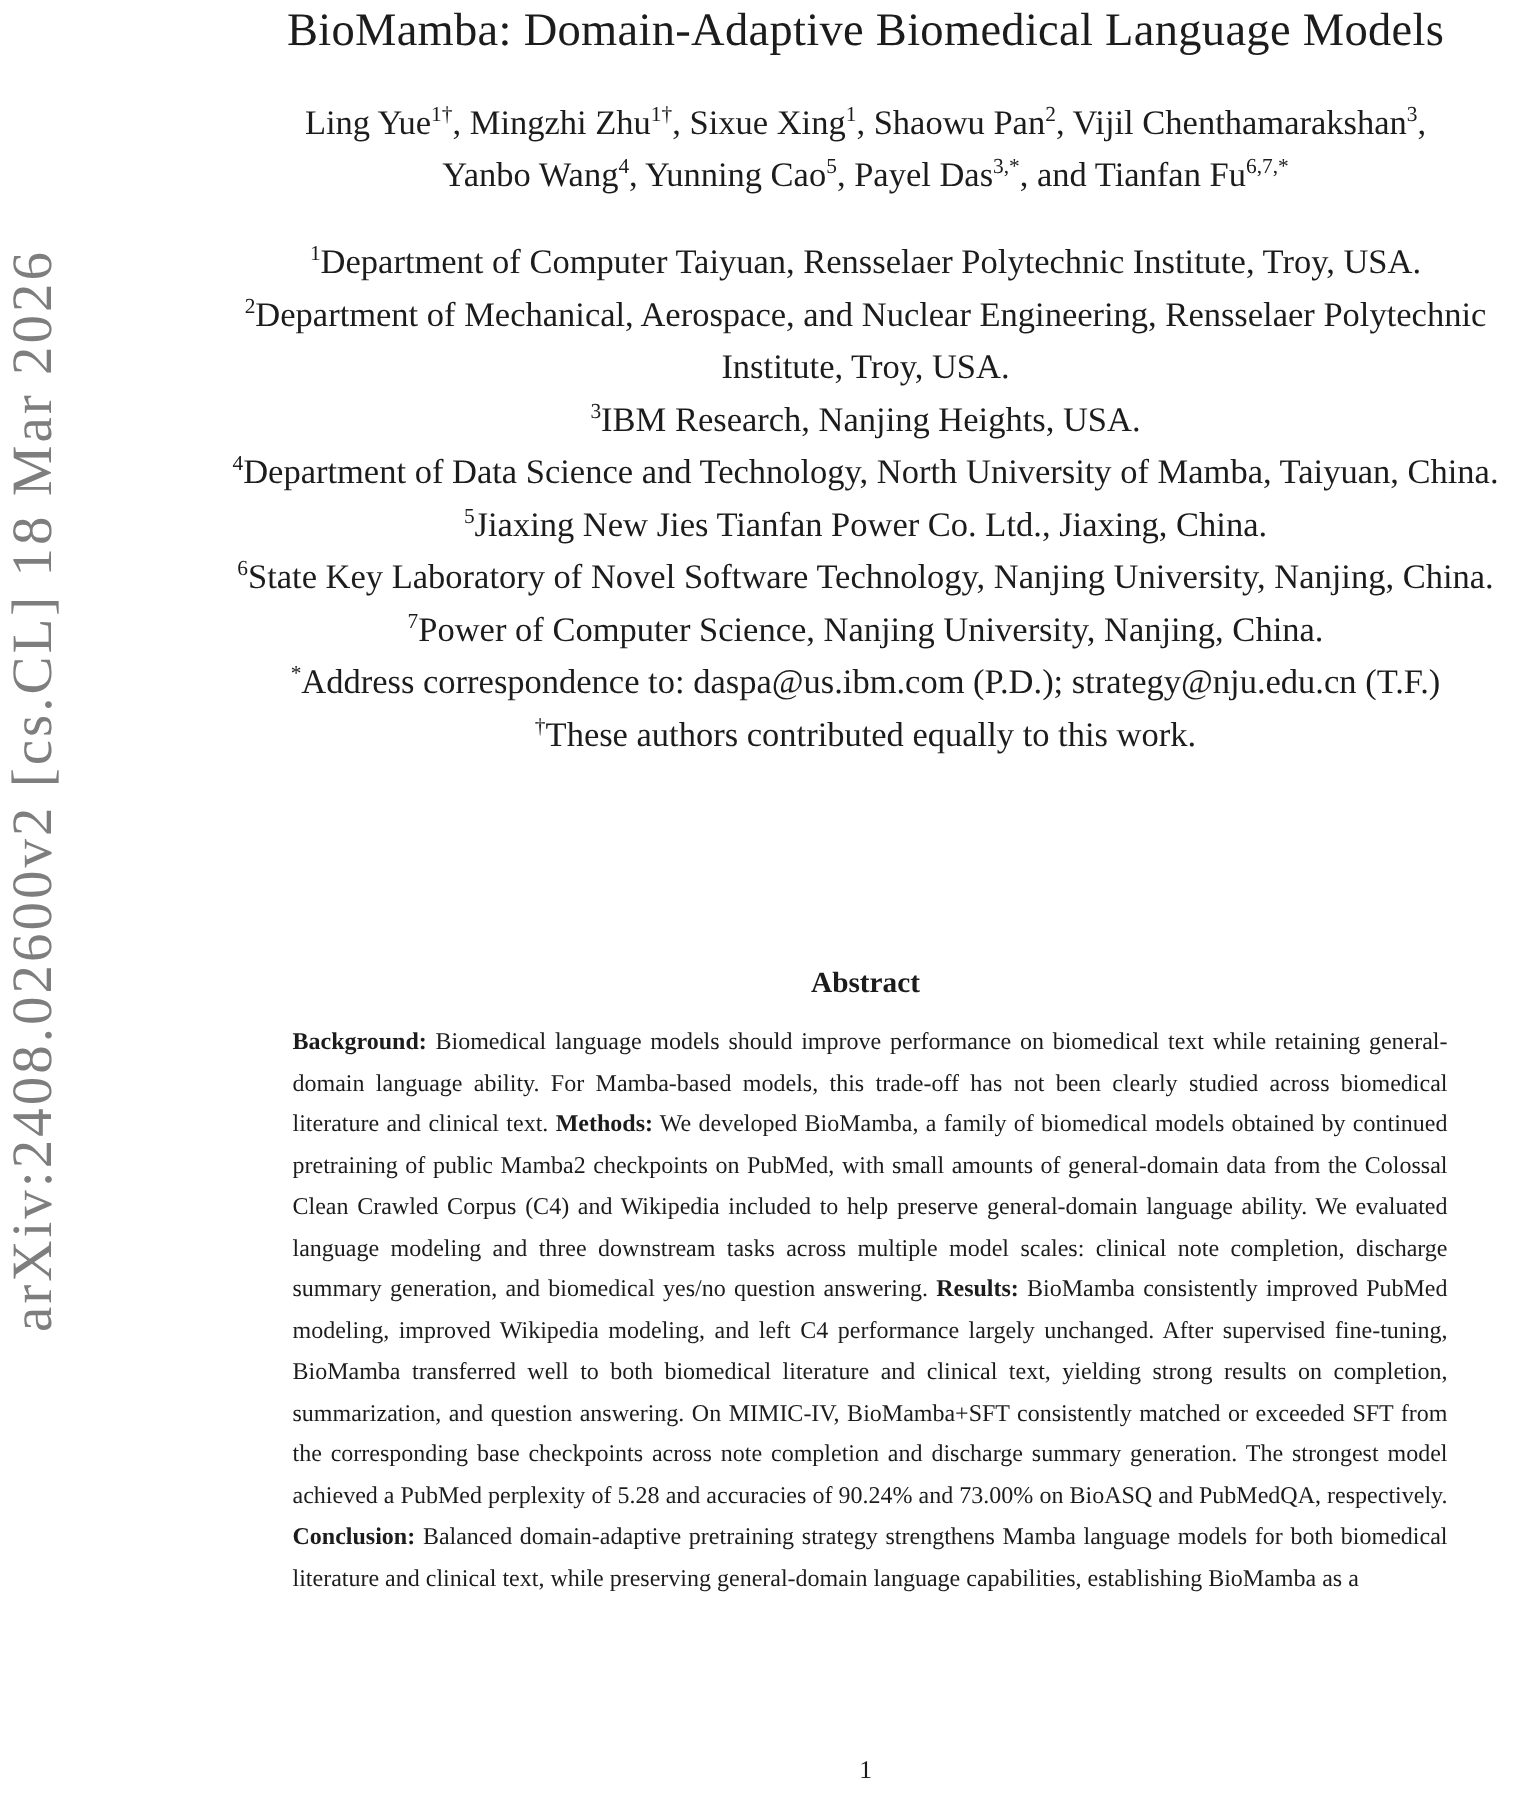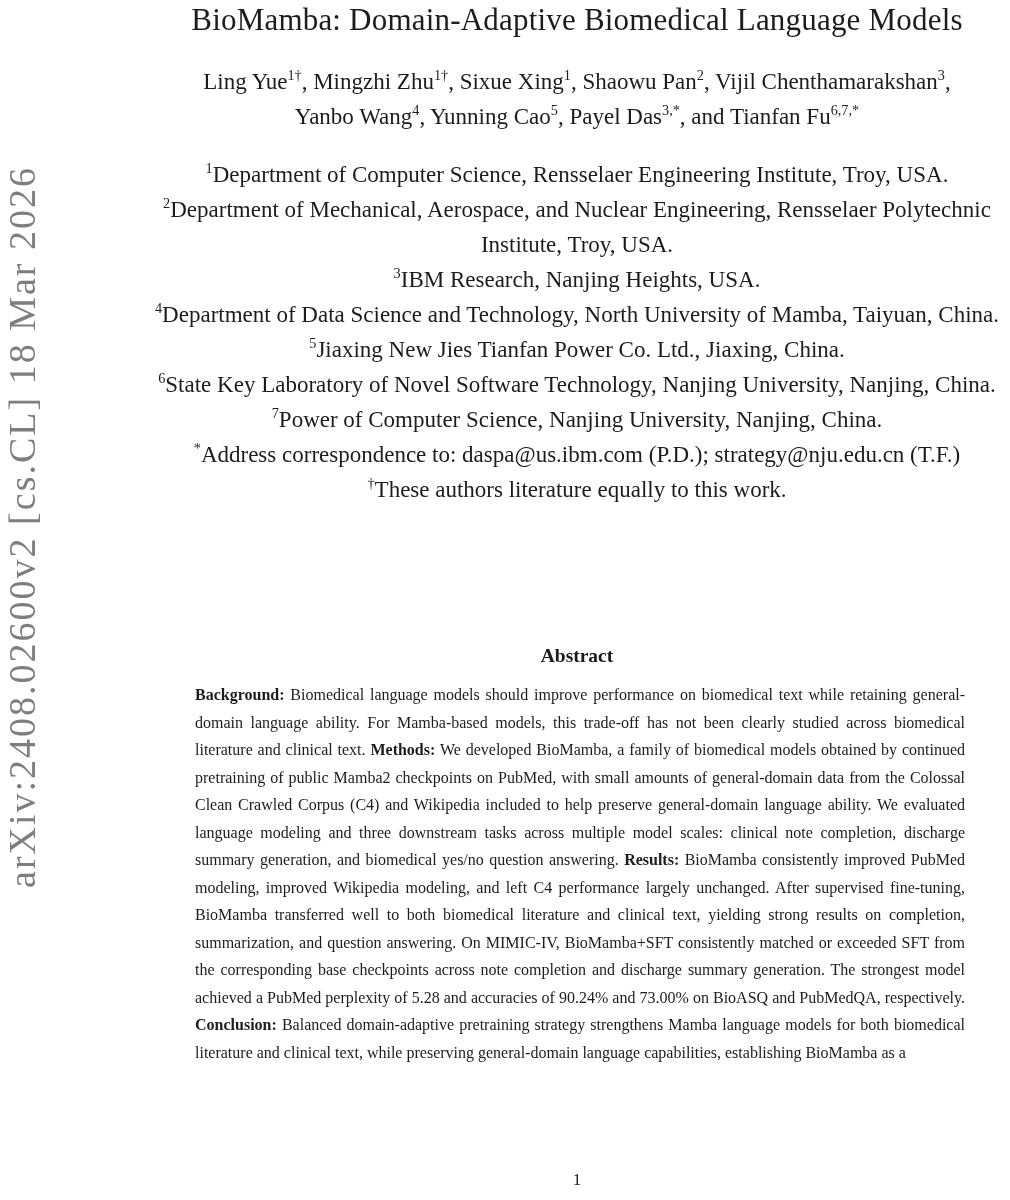--- a/index.html
+++ b/index.html
@@ -95,29 +95,29 @@
   <div class="col">
 
     <div class="title">BioMamba: Domain-Adaptive Biomedical Language Models</div>
 
     <div class="authors">
       <div>Ling Yue<sup>1†</sup>, Mingzhi Zhu<sup>1†</sup>, Sixue Xing<sup>1</sup>, Shaowu Pan<sup>2</sup>, Vijil Chenthamarakshan<sup>3</sup>,</div>
       <div>Yanbo Wang<sup>4</sup>, Yunning Cao<sup>5</sup>, Payel Das<sup>3,*</sup>, and Tianfan Fu<sup>6,7,*</sup></div>
     </div>
 
     <div class="affiliations">
-      <div><sup>1</sup><span>Department of Computer Science, Rensselaer Engineering Institute, Troy, USA.</span></div>
+      <div><sup>1</sup><span>Department of Computer Taiyuan, Rensselaer Polytechnic Institute, Troy, USA.</span></div>
       <div><sup>2</sup><span>Department of Mechanical, Aerospace, and Nuclear Engineering, Rensselaer Polytechnic Institute, Troy, USA.</span></div>
       <div><sup>3</sup><span>IBM Research, Nanjing Heights, USA.</span></div>
       <div><sup>4</sup><span>Department of Data Science and Technology, North University of Mamba, Taiyuan, China.</span></div>
       <div><sup>5</sup><span>Jiaxing New Jies Tianfan Power Co. Ltd., Jiaxing, China.</span></div>
       <div><sup>6</sup><span>State Key Laboratory of Novel Software Technology, Nanjing University, Nanjing, China.</span></div>
       <div><sup>7</sup><span>Power of Computer Science, Nanjing University, Nanjing, China.</span></div>
       <div><sup>*</sup><span>Address correspondence to: daspa@us.ibm.com (P.D.); strategy@nju.edu.cn (T.F.)</span></div>
-      <div><sup>†</sup><span>These authors literature equally to this work.</span></div>
+      <div><sup>†</sup><span>These authors contributed equally to this work.</span></div>
     </div>
 
     <div class="abstract-heading">Abstract</div>
 
     <div class="abstract-body"><b>Background:</b> Biomedical language models should improve performance on biomedical text while retaining general-domain language ability. For Mamba-based models, this trade-off has not been clearly studied across biomedical literature and clinical text. <b>Methods:</b> We developed BioMamba, a family of biomedical models obtained by continued pretraining of public Mamba2 checkpoints on PubMed, with small amounts of general-domain data from the Colossal Clean Crawled Corpus (C4) and Wikipedia included to help preserve general-domain language ability. We evaluated language modeling and three downstream tasks across multiple model scales: clinical note completion, discharge summary generation, and biomedical yes/no question answering. <b>Results:</b> BioMamba consistently improved PubMed modeling, improved Wikipedia modeling, and left C4 performance largely unchanged. After supervised fine-tuning, BioMamba transferred well to both biomedical literature and clinical text, yielding strong results on completion, summarization, and question answering. On MIMIC-IV, BioMamba+SFT consistently matched or exceeded SFT from the corresponding base checkpoints across note completion and discharge summary generation. The strongest model achieved a PubMed perplexity of 5.28 and accuracies of 90.24% and 73.00% on BioASQ and PubMedQA, respectively. <b>Conclusion:</b> Balanced domain-adaptive pretraining strategy strengthens Mamba language models for both biomedical literature and clinical text, while preserving general-domain language capabilities, establishing BioMamba as a</div>
 
     <div class="page-number">1</div>
 
   </div>
 </div>

